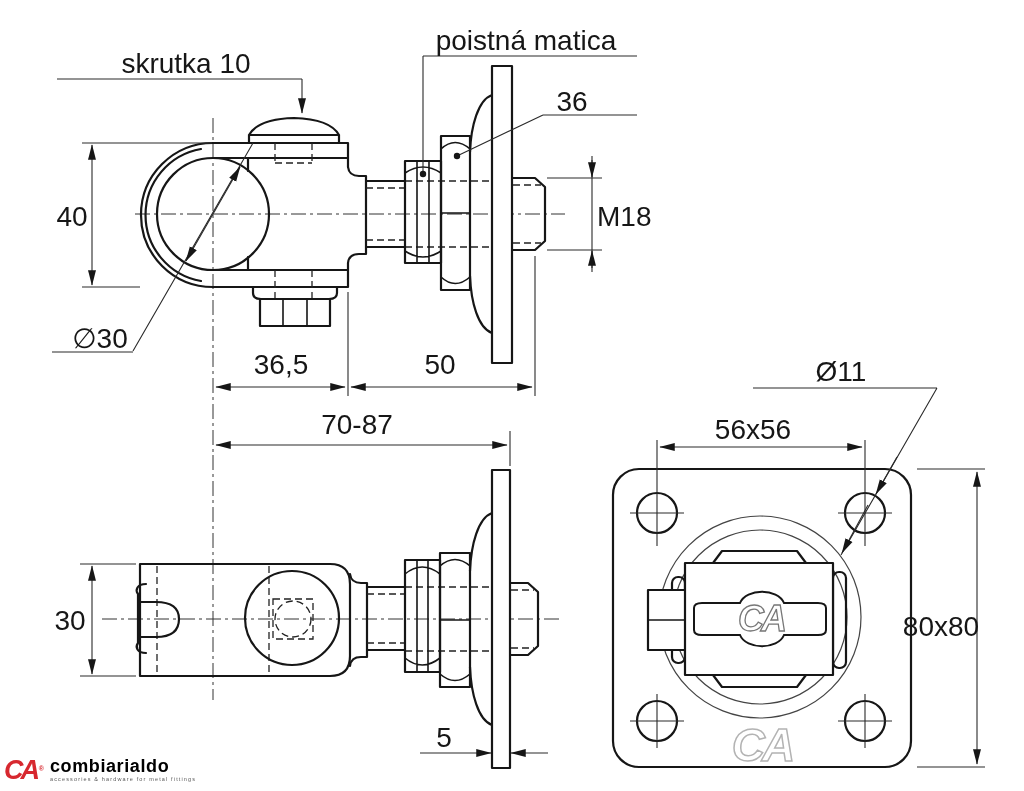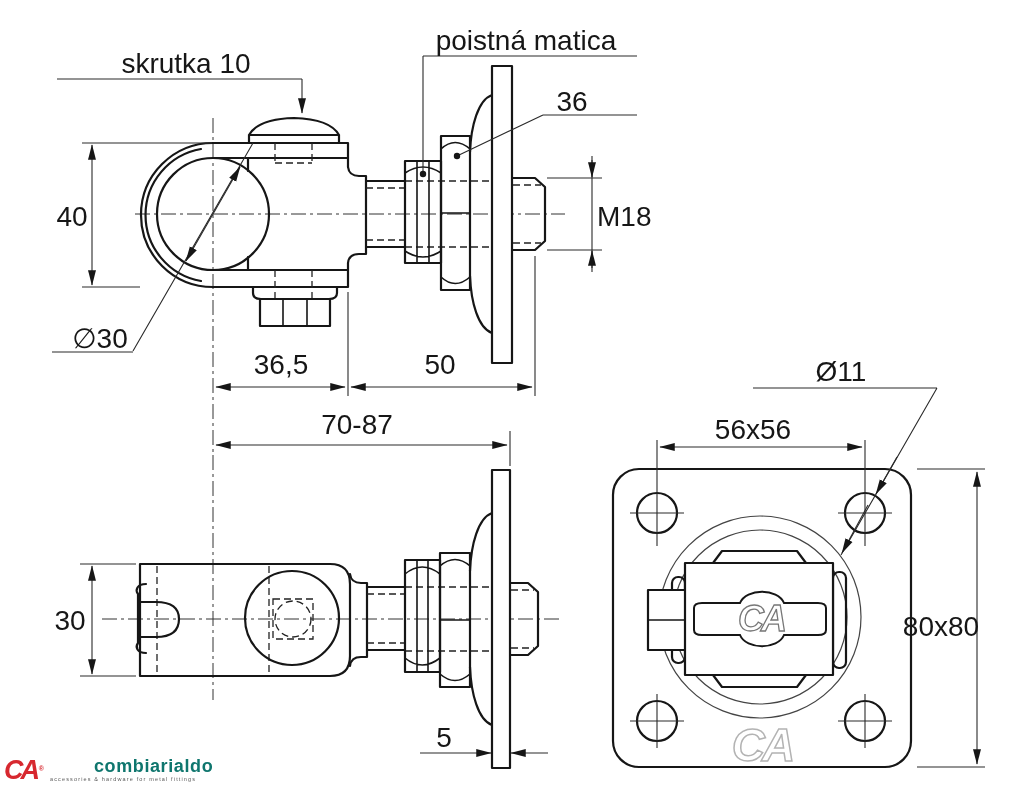--- a/index.html
+++ b/index.html
@@ -16,21 +16,21 @@
   .c{fill:none;stroke:#333;stroke-width:1;stroke-dasharray:15 4 3 4;}
   .thin{fill:none;stroke:#444;stroke-width:1.2;}
   .emb{font-style:italic;font-weight:bold;fill:#fff;letter-spacing:-3px;}
   .dot{fill:#161616;}
   
   .brand{position:absolute;left:4px;top:757px;display:flex;align-items:flex-end;gap:7px;}
   .brand-mark{color:#d7282f;font-weight:900;font-style:italic;font-size:27px;line-height:26px;
               letter-spacing:-3px;position:relative;padding-right:6px;}
   .brand-mark sup{font-size:7px;font-style:normal;letter-spacing:0;position:absolute;top:-1px;right:-1px;}
   .brand-col{display:flex;flex-direction:column;padding-bottom:1px;}
-  .brand-name{color:#0f766e;font-weight:bold;font-size:18px;line-height:15px;letter-spacing:0.6px;margin-left:44px;}
+  .brand-name{color:#000000;font-weight:bold;font-size:18px;line-height:15px;letter-spacing:0.6px;}
   .brand-tagline{color:#5a5a5a;font-size:5.5px;letter-spacing:1.15px;margin-top:2px;}
 </style>
 </head>
 <body>
 
 <div class="stage">
 <svg width="1024" height="791" viewBox="0 0 1024 791">
   <defs>
     <marker id="ar" viewBox="0 0 12 8" refX="11.5" refY="4" markerWidth="14" markerHeight="9.5" orient="auto-start-reverse">
           <path d="M0,0.9 L12,4 L0,7.1 Z" fill="#161616"></path>

